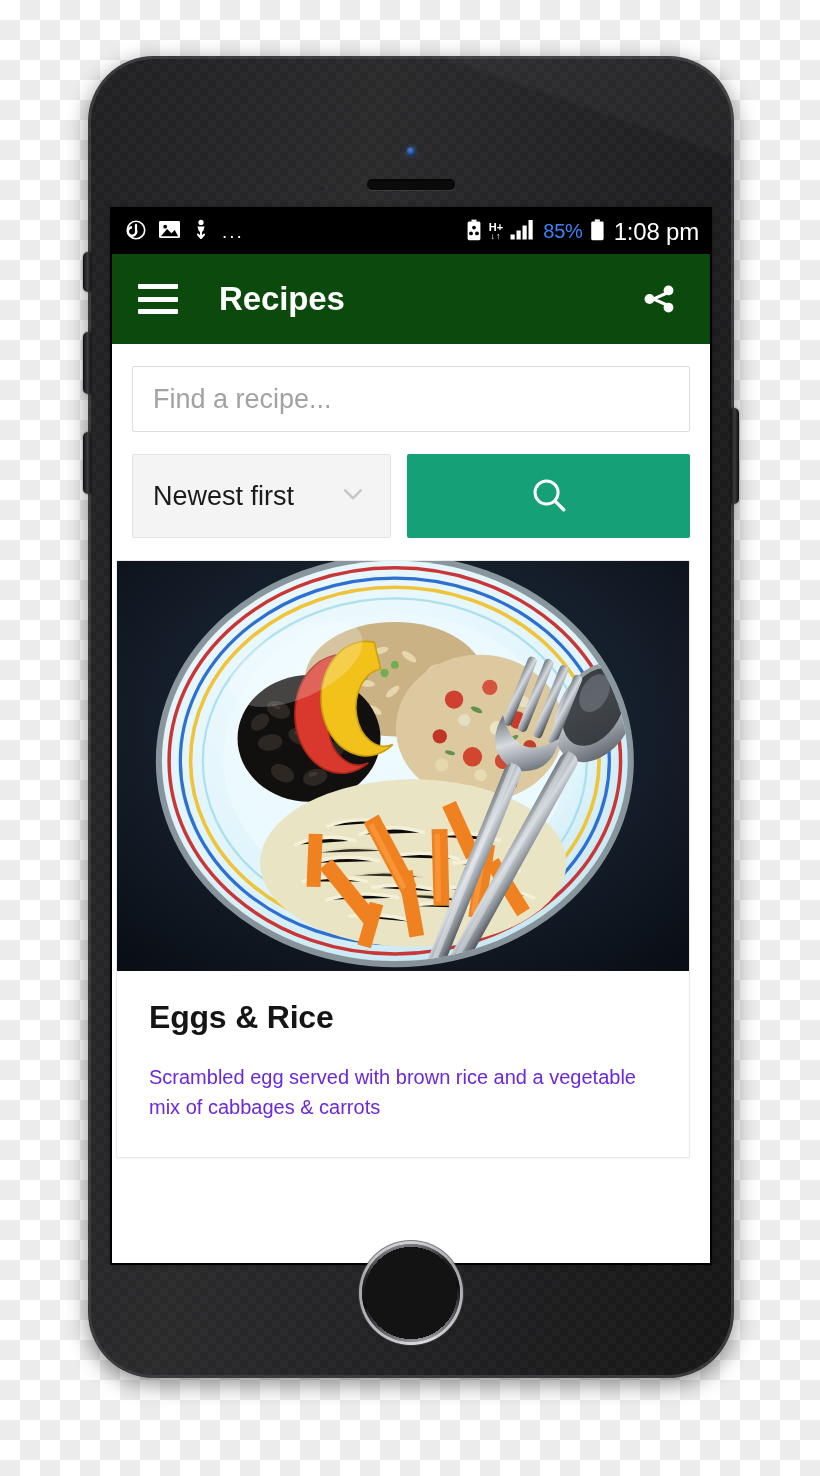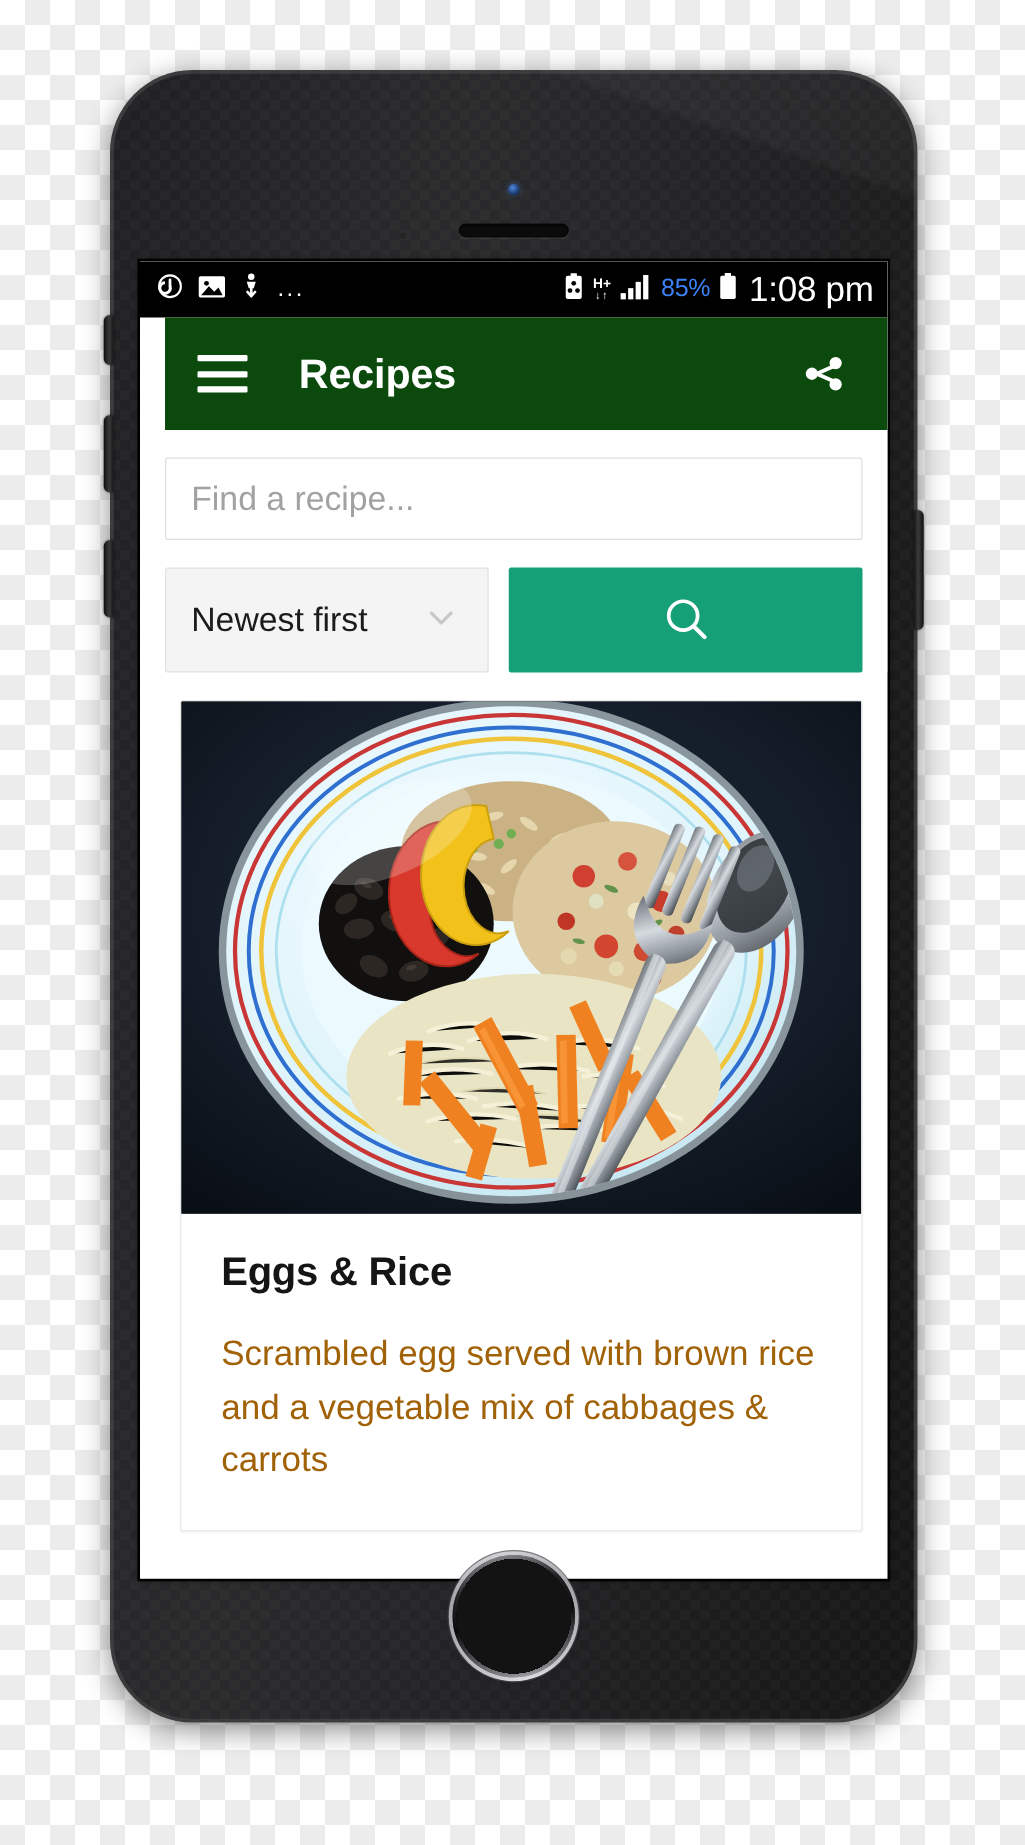--- a/index.html
+++ b/index.html
@@ -176,21 +176,21 @@
     color: #fff;
     margin-left: 1px;
   }
   #battery-pct {
     font-size: 20px;
     font-weight: 400;
     letter-spacing: -.2px;
     color: #3b82f6;
   }
   #clock-time {
-    font-size: 28px;
+    font-size: 24px;
     font-weight: 400;
     letter-spacing: -.2px;
     color: #fff;
     margin-left: 2px;
   }
   #data-type {
     font-size: 11px;
     font-weight: 700;
     line-height: 9px;
     color: #fff;
@@ -204,21 +204,20 @@
   }
 
   
   #app-bar {
     height: 90px;
     background: #0b4a0c;
     display: flex;
     align-items: center;
     padding: 0 30px 0 26px;
     box-sizing: border-box;
-    margin-left: 20px;
   }
   #menu-button {
     width: 40px;
     height: 30px;
     display: flex;
     flex-direction: column;
     justify-content: space-between;
     cursor: pointer;
     flex: 0 0 auto;
   }
@@ -299,21 +298,21 @@
     background: #16a077;
     border: none;
     border-radius: 2px;
     display: flex;
     align-items: center;
     justify-content: center;
     cursor: pointer;
   }
 
   
-  #recipe-list { padding: 22px 20px 0 32px; box-sizing: border-box; }
+  #recipe-list { padding: 22px 20px 0 4px; box-sizing: border-box; }
   .recipe-card {
     background: #ffffff;
     border: 1px solid #eaeaea;
     border-radius: 2px;
     overflow: hidden;
     box-shadow: 0 1px 2px rgba(0,0,0,.05);
   }
   .recipe-photo {
     width: 100%;
     height: 410px;
@@ -324,23 +323,23 @@
   }
   .recipe-body { padding: 28px 32px 34px 32px; }
   .recipe-title {
     font-size: 32px;
     font-weight: 700;
     color: #151515;
     margin: 0 0 26px 0;
     letter-spacing: -.2px;
   }
   .recipe-desc {
-    font-size: 28px;
+    font-size: 20px;
     line-height: 1.52;
-    color: #a16207;
+    color: #6d28d9;
     margin: 0;
   }
 </style>
 </head>
 <body>
 
 <div id="phone">
   <div id="phone-texture"></div>
   <div id="phone-gloss"></div>
 

